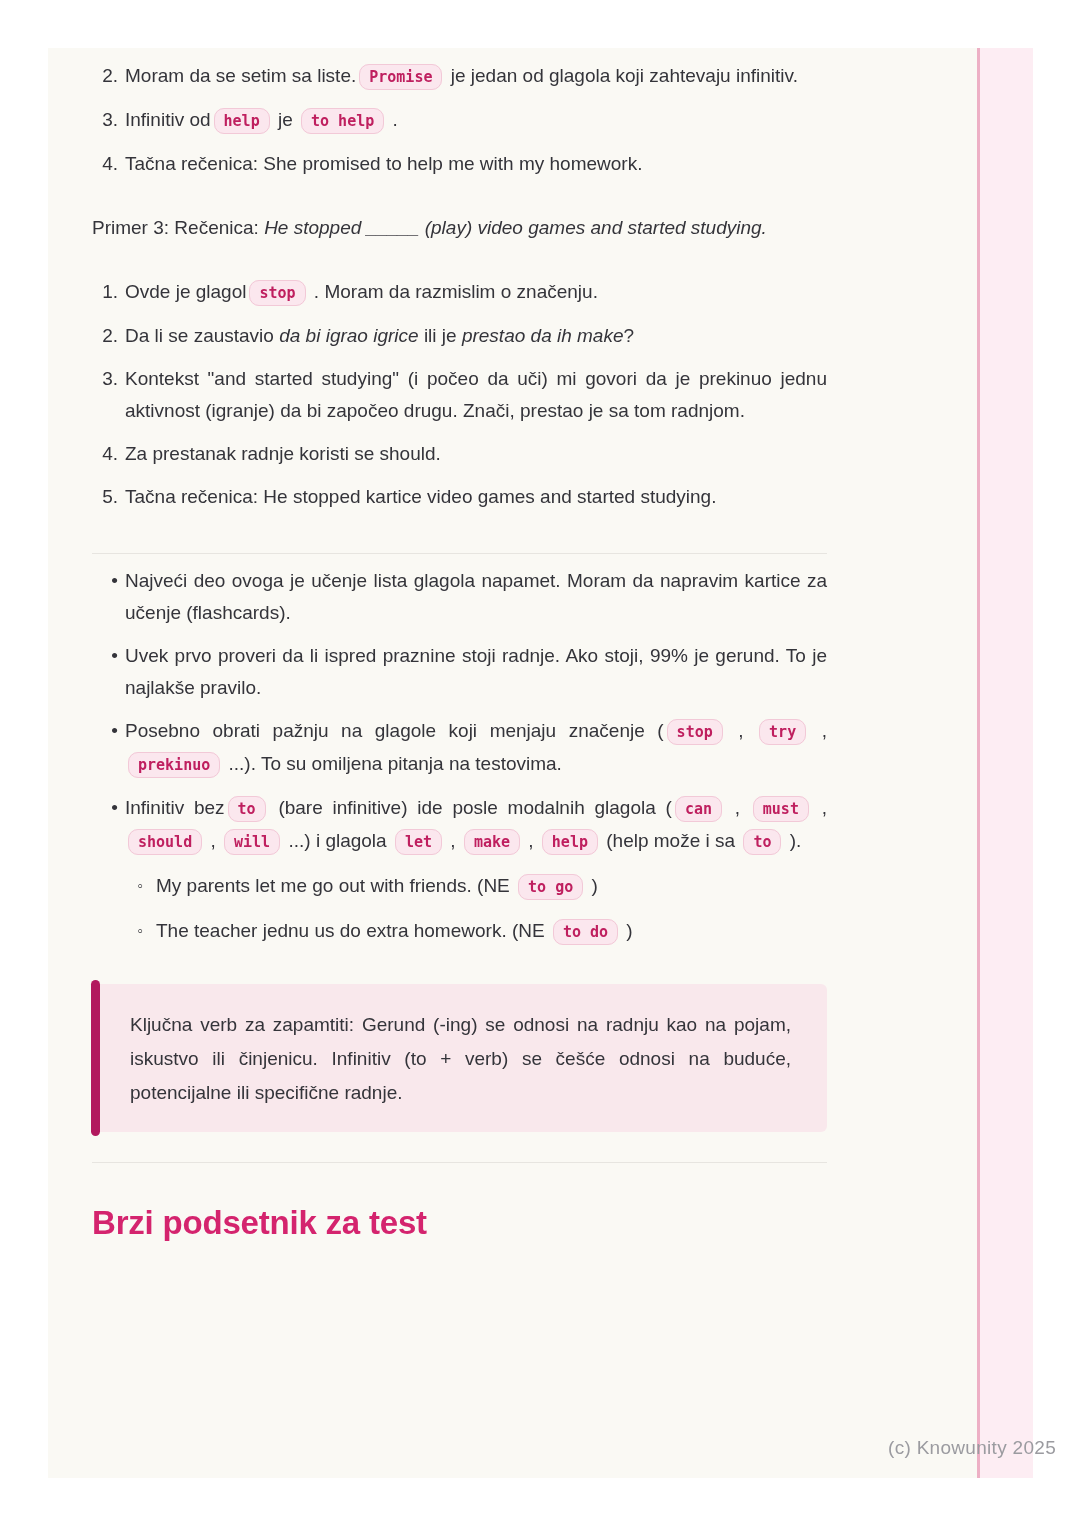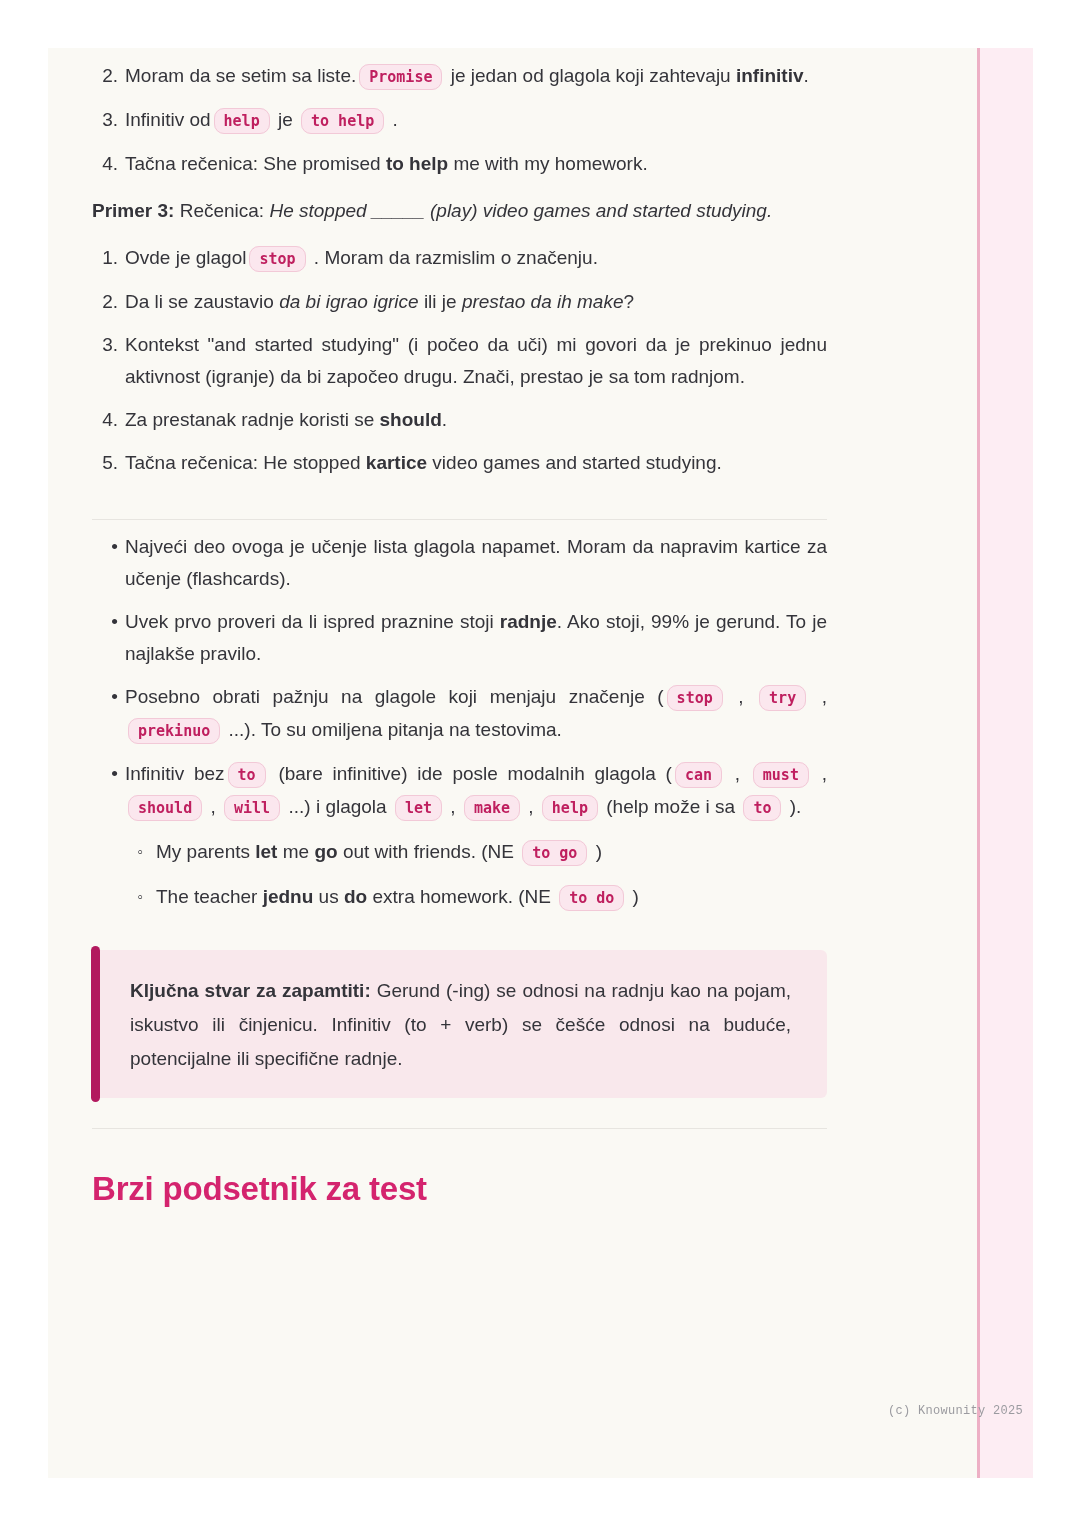--- a/index.html
+++ b/index.html
@@ -44,35 +44,35 @@
   
   .li{display:flex;margin:11px 0;}
   .li .marker{
     flex:0 0 26px;text-align:right;padding-right:7px;white-space:nowrap;
   }
   .li .txt{flex:1;text-align:justify;}
   .sublist{margin-top:10px;}
   .sublist .li{margin:12px 0;}
   .sublist .marker{flex:0 0 18px;padding-right:13px;font-size:16px;}
   
-  .para{margin:15px 0;text-align:justify;}
+  .para{margin:32px 0;text-align:justify;}
   
   .chip{
     font-family:"DejaVu Sans Mono", monospace;
     font-weight:bold;
     font-size:15px;
     color:var(--chip-text);
     background:var(--chip-bg);
     border:1.5px solid var(--chip-border);
     border-radius:10px;
     padding:3px 9px;
     margin:0 3px;
     white-space:pre;
   }
-  strong{font-weight:bold;}
+  strong{font-weight:normal;}
   em{font-style:italic;}
   
   h2{
     font-size:33px;line-height:40px;font-weight:bold;
     color:var(--accent);
     margin:42px 0 28px 0;
     letter-spacing:-0.2px;
   }
   h2.underlined{
     border-bottom:4px solid var(--heading-underline);
@@ -92,24 +92,23 @@
     line-height:34px;
     text-align:justify;
   }
   .callout::before{
     content:"";
     position:absolute;left:-1px;top:-4px;bottom:-4px;width:9px;
     background:var(--callout-bar);
     border-radius:6px;
   }
   .footer-note{
-    position:absolute;left:888px;top:1404px;
-    font-size:12px;color:var(--footer-text);letter-spacing:0.3px;
+    position:absolute;left:888px;top:1437px;
+    font-size:19px;color:var(--footer-text);letter-spacing:0.3px;
     z-index:5;
-    font-family:Liberation Mono, monospace;
   }
 </style>
 </head>
 <body>
 
 <div class="content-area">
   <div class="inner" id="doc">
       <div class="li">
         <span class="marker">2.</span>
         <span class="txt">Moram da se setim sa liste.<span class="chip">Promise</span> je jedan od glagola koji zahtevaju <strong>infinitiv</strong>.</span>
@@ -162,19 +161,19 @@
             <div class="li sub">
               <span class="marker">◦</span>
               <span class="txt">My parents <strong>let</strong> me <strong>go</strong> out with friends. (NE <span class="chip">to go</span> )</span>
             </div>
             <div class="li sub">
               <span class="marker">◦</span>
               <span class="txt">The teacher <strong>jednu</strong> us <strong>do</strong> extra homework. (NE <span class="chip">to do</span> )</span>
             </div>
           </div></span>
       </div>
-      <div class="callout"><strong>Ključna stvar za zapamtiti:</strong> Gerund (-ing) se odnosi na radnju kao na pojam, iskustvo ili činjenicu. Infinitiv (to + verb) se češće odnosi na buduće, potencijalne ili specifične radnje.</div>
+      <div class="callout"><strong>Ključna verb za zapamtiti:</strong> Gerund (-ing) se odnosi na radnju kao na pojam, iskustvo ili činjenicu. Infinitiv (to + verb) se češće odnosi na buduće, potencijalne ili specifične radnje.</div>
       <div class="hr hr2"></div>
       <h2 class=" last">Brzi podsetnik za test</h2>
     </div>
 </div>
 <div class="side-rail"></div>
 <div class="footer-note">(c) Knowunity 2025</div>
 
 </body></html>

